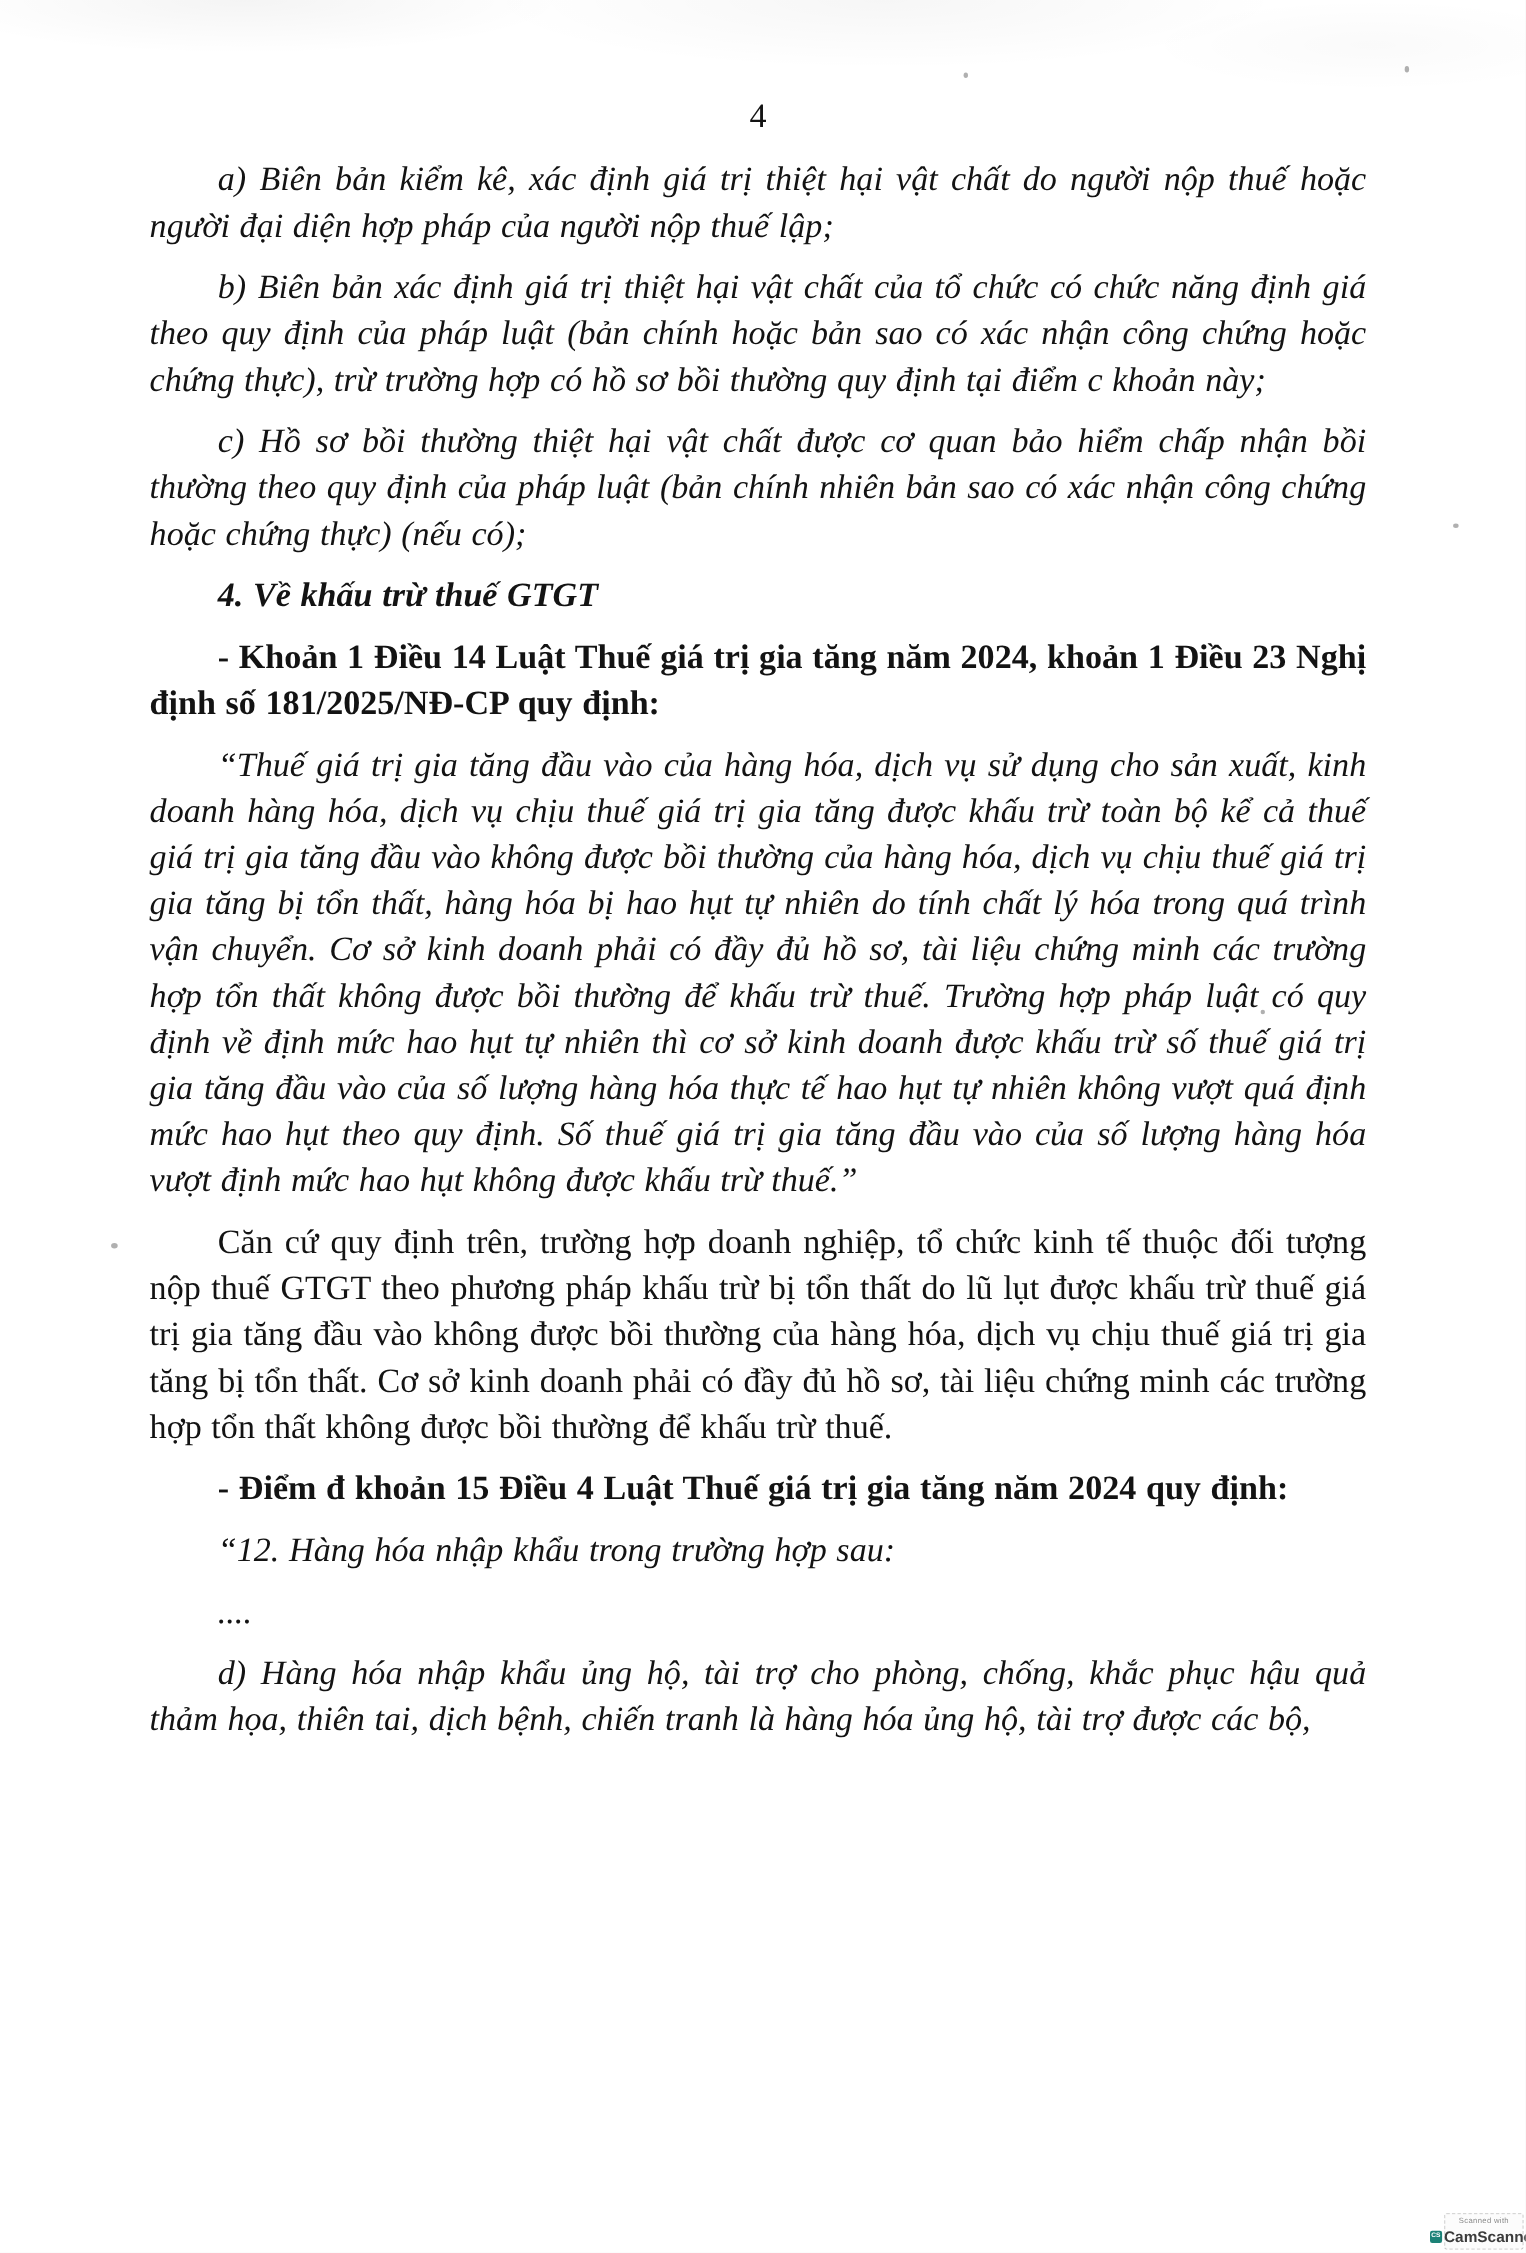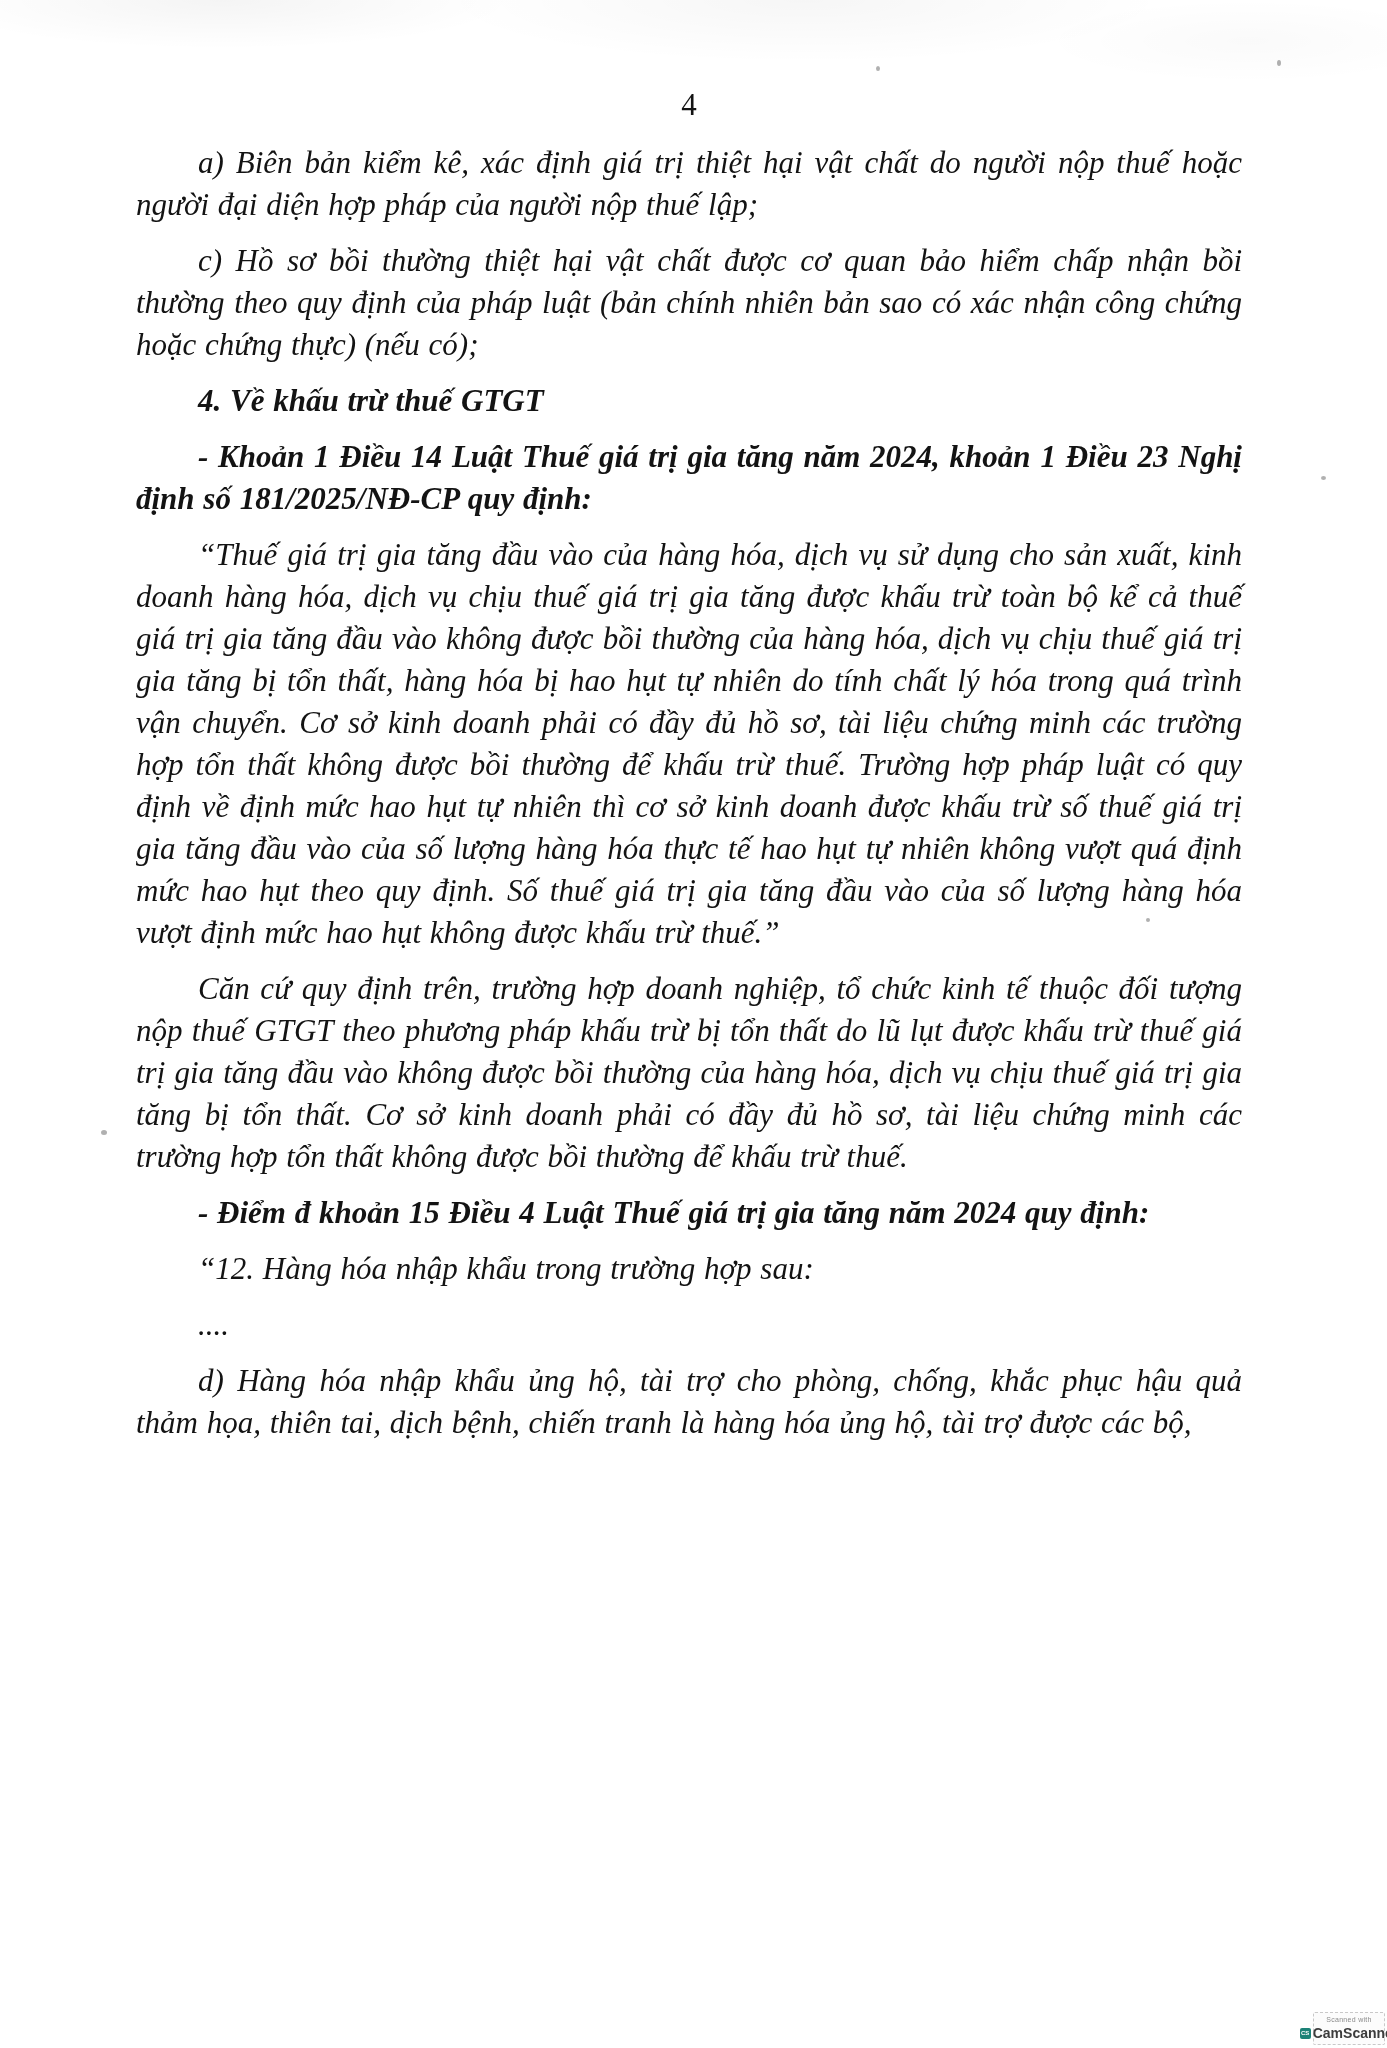--- a/index.html
+++ b/index.html
@@ -31,21 +31,20 @@
   .content {
     margin: 0 145px 0 136px; 
   }
   .para {
     margin: 0 0 14px 0;
     text-indent: 62px;
     text-align: justify;
     font-size: 31px;
     line-height: 42px;
     word-spacing: 1px;
-    font-style: italic;
   }
   .italic { font-style: italic; }
   .bold { font-weight: bold; }
   .bold-italic { font-weight: bold; font-style: italic; }
   .heading-gap { margin-top: 6px; }
   .speck {
     position: absolute;
     background: #6f6f6f;
     border-radius: 50%;
     opacity: 0.55;
@@ -100,20 +99,21 @@
 </style>
 </head>
 <body>
 
 <div class="sheet">
 
   <div class="page-number">4</div>
 
   <div class="content">
     <p class="para italic">a) Biên bản kiểm kê, xác định giá trị thiệt hại vật chất do người nộp thuế hoặc người đại diện hợp pháp của người nộp thuế lập;</p>
+    <p class="para italic">b) Biên bản xác định giá trị thiệt hại vật chất của tổ chức có chức năng định giá theo quy định của pháp luật (bản chính hoặc bản sao có xác nhận công chứng hoặc chứng thực), trừ trường hợp có hồ sơ bồi thường quy định tại điểm c khoản này;</p>
     <p class="para italic">c) Hồ sơ bồi thường thiệt hại vật chất được cơ quan bảo hiểm chấp nhận bồi thường theo quy định của pháp luật (bản chính nhiên bản sao có xác nhận công chứng hoặc chứng thực) (nếu có);</p>
     <p class="para bold-italic heading-gap">4. Về khấu trừ thuế GTGT</p>
     <p class="para bold">- Khoản 1 Điều 14 Luật Thuế giá trị gia tăng năm 2024, khoản 1 Điều 23 Nghị định số 181/2025/NĐ-CP quy định:</p>
     <p class="para italic">“Thuế giá trị gia tăng đầu vào của hàng hóa, dịch vụ sử dụng cho sản xuất, kinh doanh hàng hóa, dịch vụ chịu thuế giá trị gia tăng được khấu trừ toàn bộ kể cả thuế giá trị gia tăng đầu vào không được bồi thường của hàng hóa, dịch vụ chịu thuế giá trị gia tăng bị tổn thất, hàng hóa bị hao hụt tự nhiên do tính chất lý hóa trong quá trình vận chuyển. Cơ sở kinh doanh phải có đầy đủ hồ sơ, tài liệu chứng minh các trường hợp tổn thất không được bồi thường để khấu trừ thuế. Trường hợp pháp luật có quy định về định mức hao hụt tự nhiên thì cơ sở kinh doanh được khấu trừ số thuế giá trị gia tăng đầu vào của số lượng hàng hóa thực tế hao hụt tự nhiên không vượt quá định mức hao hụt theo quy định. Số thuế giá trị gia tăng đầu vào của số lượng hàng hóa vượt định mức hao hụt không được khấu trừ thuế.”</p>
     <p class="para regular">Căn cứ quy định trên, trường hợp doanh nghiệp, tổ chức kinh tế thuộc đối tượng nộp thuế GTGT theo phương pháp khấu trừ bị tổn thất do lũ lụt được khấu trừ thuế giá trị gia tăng đầu vào không được bồi thường của hàng hóa, dịch vụ chịu thuế giá trị gia tăng bị tổn thất. Cơ sở kinh doanh phải có đầy đủ hồ sơ, tài liệu chứng minh các trường hợp tổn thất không được bồi thường để khấu trừ thuế.</p>
     <p class="para bold">- Điểm đ khoản 15 Điều 4 Luật Thuế giá trị gia tăng năm 2024 quy định:</p>
     <p class="para italic">“12. Hàng hóa nhập khẩu trong trường hợp sau:</p>
     <p class="para italic">....</p>
     <p class="para italic">d) Hàng hóa nhập khẩu ủng hộ, tài trợ cho phòng, chống, khắc phục hậu quả thảm họa, thiên tai, dịch bệnh, chiến tranh là hàng hóa ủng hộ, tài trợ được các bộ,</p>
   </div>

